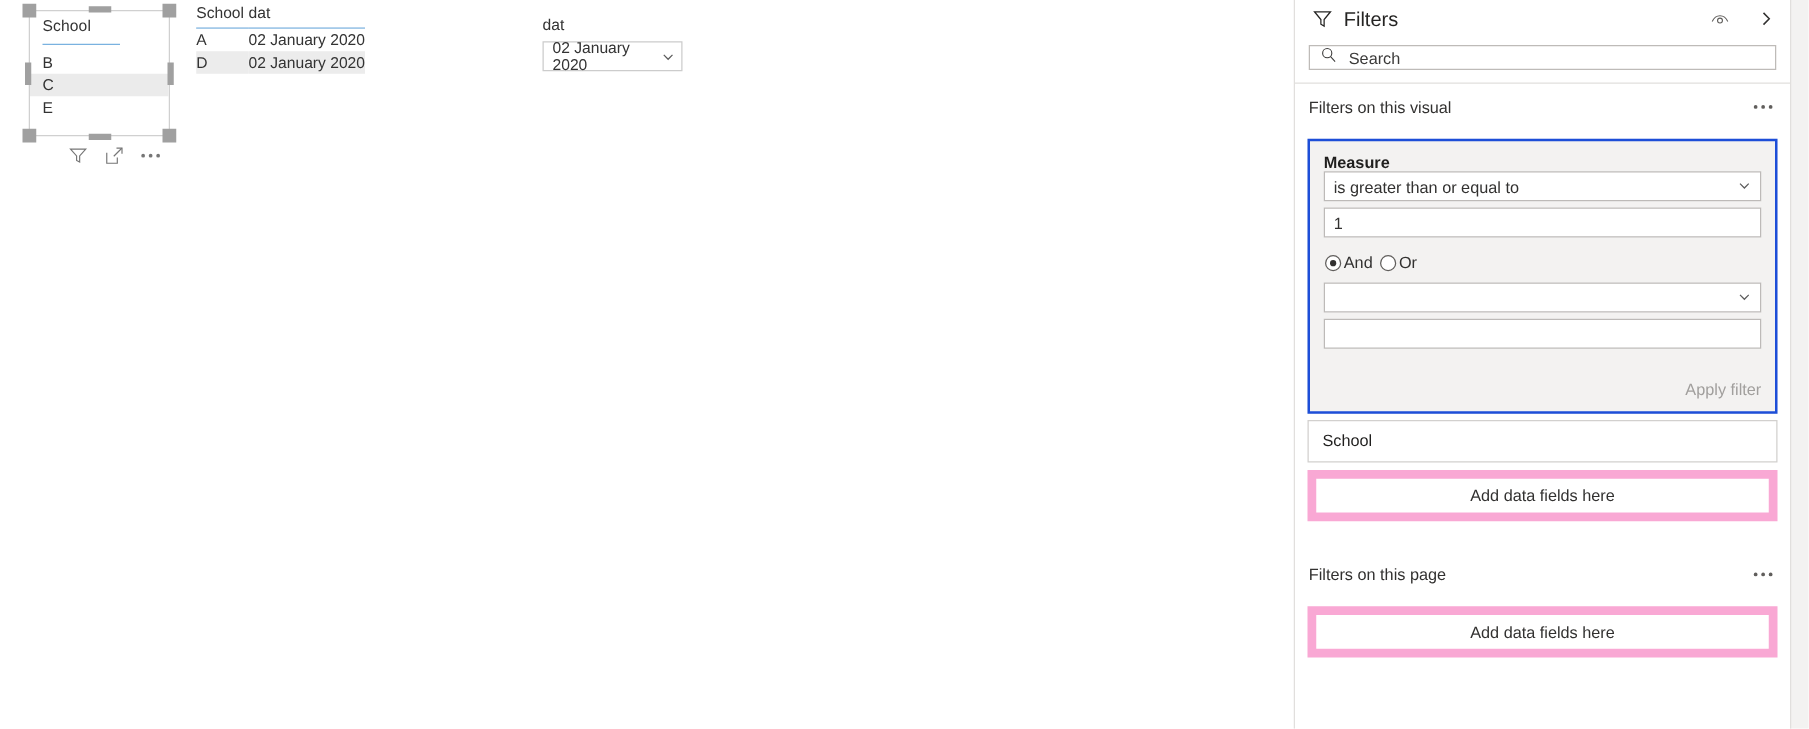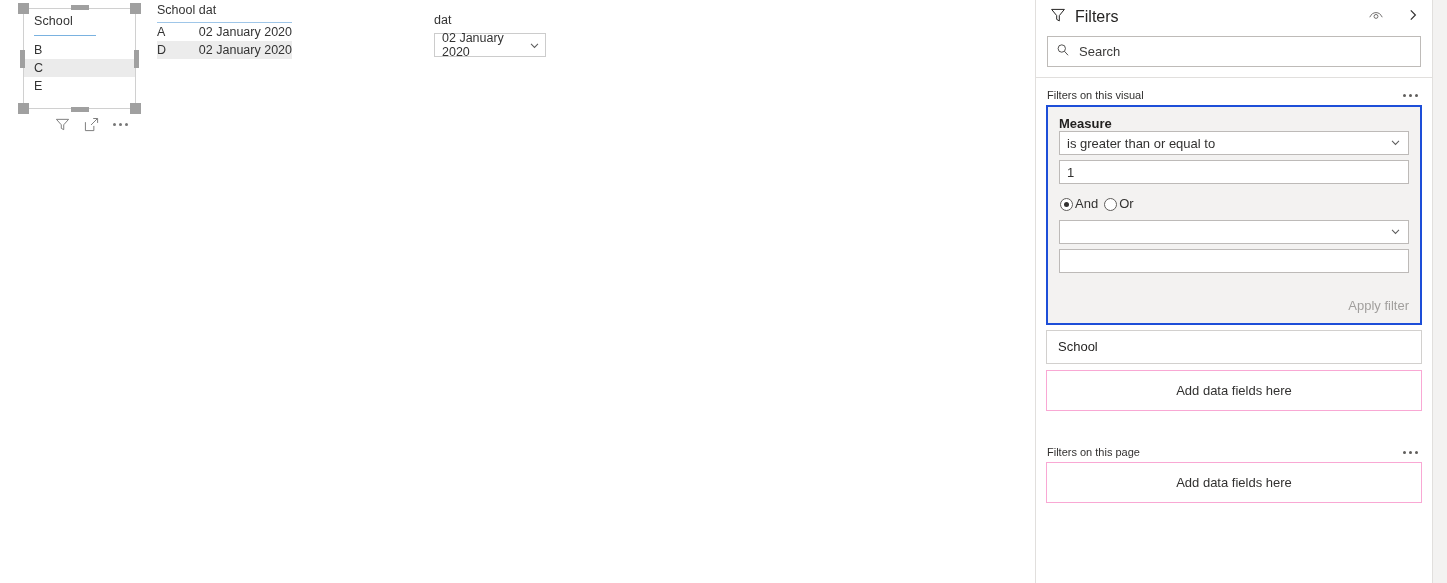--- a/index.html
+++ b/index.html
@@ -80,31 +80,31 @@
 
   .fp-header {
     position:relative; height:34px; display:flex; align-items:center;
     padding:0 12px 0 14px;
   }
   .fp-header .title { font-size:16px; color:#252423; margin-left:9px; }
   .fp-header .hdr-actions { margin-left:auto; display:flex; align-items:center; gap:22px; }
 
   .fp-searchwrap { padding:2px 11px 10px 11px; }
   .fp-search {
-    height:31px; border:1px solid #bebbb8; background:#fff;
+    height:20px; border:1px solid #bebbb8; background:#fff;
     display:flex; align-items:center; padding:0 8px; gap:9px;
   }
   .fp-search .ph { font-size:13px; color:#3b3a39; }
 
   .fp-divider { height:1px; background:#e1dfdd; }
 
   .sec-head {
     display:flex; align-items:center; justify-content:space-between;
-    padding:11px 14px 4px 11px;
-    font-size:11px; color:#323130;
+    padding:11px 14px 18px 11px;
+    font-size:13px; color:#323130;
   }
   .sec-head .e-dots { display:flex; gap:3px; }
   .sec-head .e-dots i { width:3px;height:3px;border-radius:50%;background:#605e5c;display:block;}
 
   .card {
     margin:0 10px 5px 10px; background:#f3f2f1;
     border:2px solid #1d4ed8; padding:9px 11px 10px 11px;
   }
   .card .f-name { font-size:13px; font-weight:bold; color:#201f1e; }
   .card .f-sub { font-size:13px; color:#323130; margin-top:3px; }
@@ -129,21 +129,21 @@
   .apply { text-align:right; font-size:13px; color:#a19f9d; margin-top:25px; }
 
   .plaincard {
     margin:0 10px 6px 10px; background:#ffffff; border:1px solid #d2d0ce;
     padding:8px 11px 9px 11px;
   }
   .plaincard .f-name { font-size:13px; color:#201f1e; }
   .plaincard .f-sub { font-size:13px; color:#323130; margin-top:2px; }
 
   .dropzone {
-    margin:0 10px; height:41px; border:1px solid #f9a8d4; background:#fff;
+    margin:0 10px; height:41px; border:7px solid #f9a8d4; background:#fff;
     display:flex; align-items:center; justify-content:center;
     font-size:13px; color:#323130;
   }
   .spacer { height:24px; }
 </style>
 </head>
 <body>
 
 <div id="app">
 

